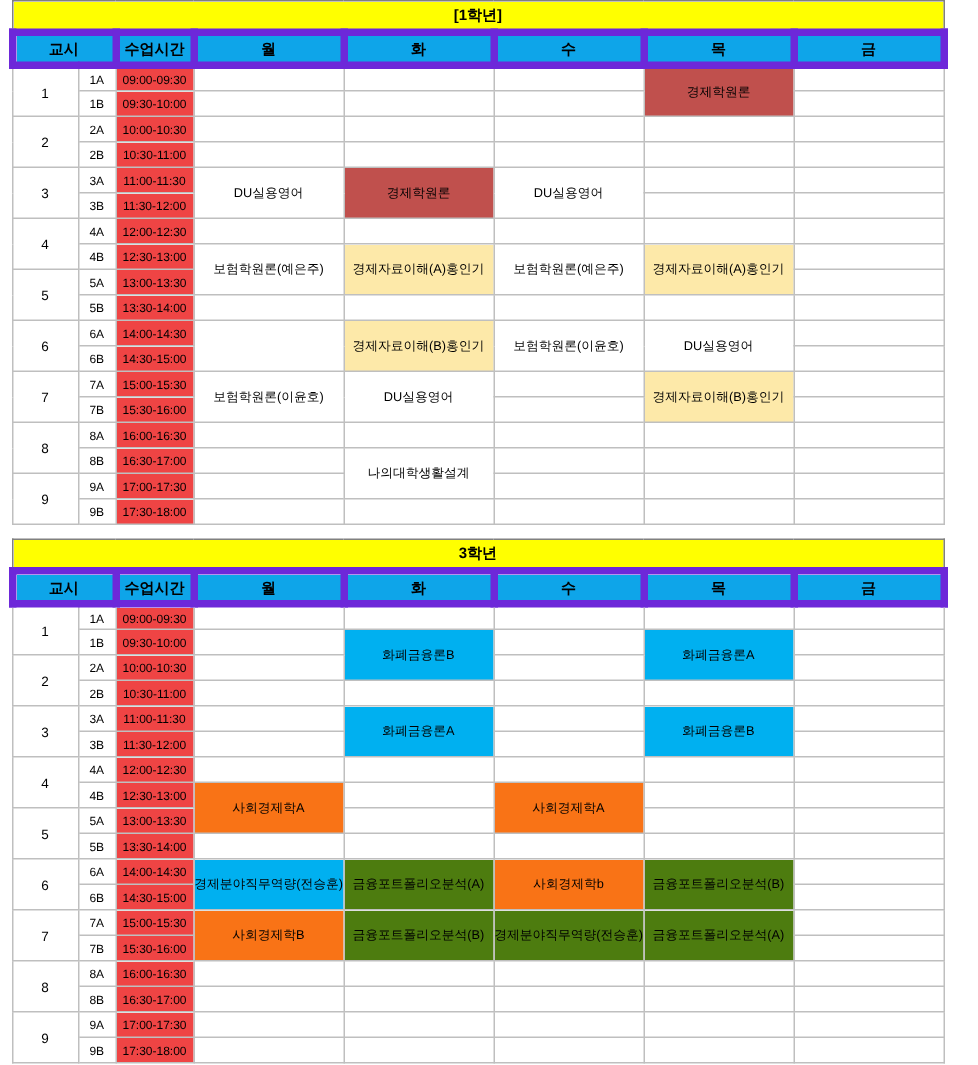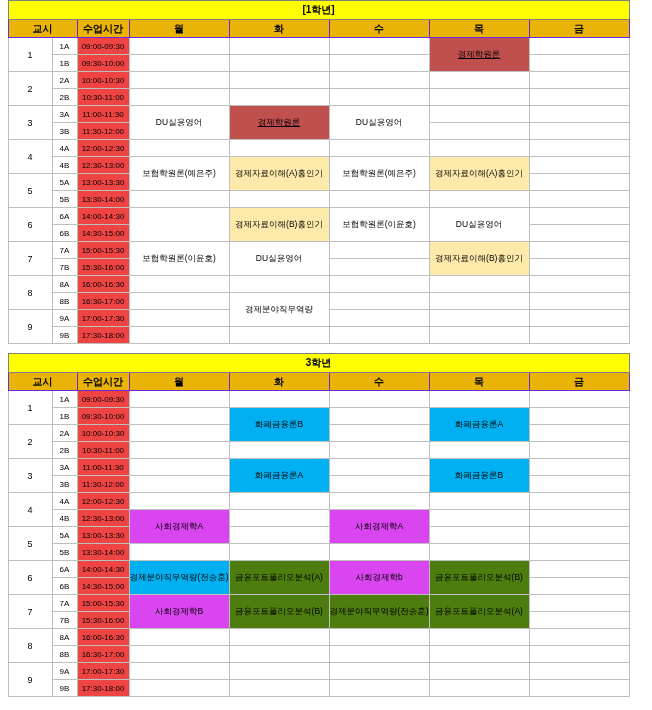--- a/index.html
+++ b/index.html
@@ -19,40 +19,40 @@
   .c-gut{width:8px;}
 
   .title-bar td{
     background:#ffff00;
     border:1px solid #808080;
     font-weight:bold;
     font-size:10px;
     height:18px;
   }
   .hdr td{
-    background:#eab308;
-    border:1px solid #6d28d9;
+    background:#0ea5e9;
+    border:5px solid #6d28d9;
     font-weight:bold;
     font-size:10px;
     height:17px;
   }
   .hdr td.c-gut{background:#ffffff;border:none;}
   .title-bar td.c-gut{background:#ffffff;border:none;}
 
   .rowcell{height:17px;}
   .period{font-size:9px;}
   .sub{font-size:8px;background:#ffffff;}
   .time{font-size:8px;background:#ef4444;}
 
   .cls{font-size:8.5px;line-height:1.15;}
   .white{background:#ffffff;}
-  .brown{background:#c0504d;color:#000;text-decoration:underline;}
+  .brown{background:#c0504d;color:#000;}
   .cream{background:#fde9a9;}
   .blue{background:#00b0f0;margin-left:47px;}
-  .green{background:#d946ef;color:#000;}
+  .green{background:#f97316;color:#000;}
   .peach{background:#4d7c0f;margin-top:23px;}
   .gutter{border:none;background:#ffffff;}
 </style>
 </head>
 <body>
 
 <div class="sheet">
   <div id="grades-root">
       <table style="width: 604px;">
         <colgroup>
@@ -222,21 +222,21 @@
             <td class="cls white"></td>
             <td class="cls white"></td>
             <td class="cls white"></td>
             <td class="cls white"></td>
           </tr>
           <tr class="rowcell">
             <td class="c-gut gutter"></td>
             <td class="sub">8B</td>
             <td class="time">16:30-17:00</td>
             <td class="cls white"></td>
-            <td class="cls white" rowspan="2">경제분야직무역량</td>
+            <td class="cls white" rowspan="2">나의대학생활설계</td>
             <td class="cls white"></td>
             <td class="cls white"></td>
             <td class="cls white"></td>
           </tr>
           <tr class="rowcell">
             <td class="c-gut gutter"></td>
             <td class="period" rowspan="2">9</td>
             <td class="sub">9A</td>
             <td class="time">17:00-17:30</td>
             <td class="cls white"></td>

